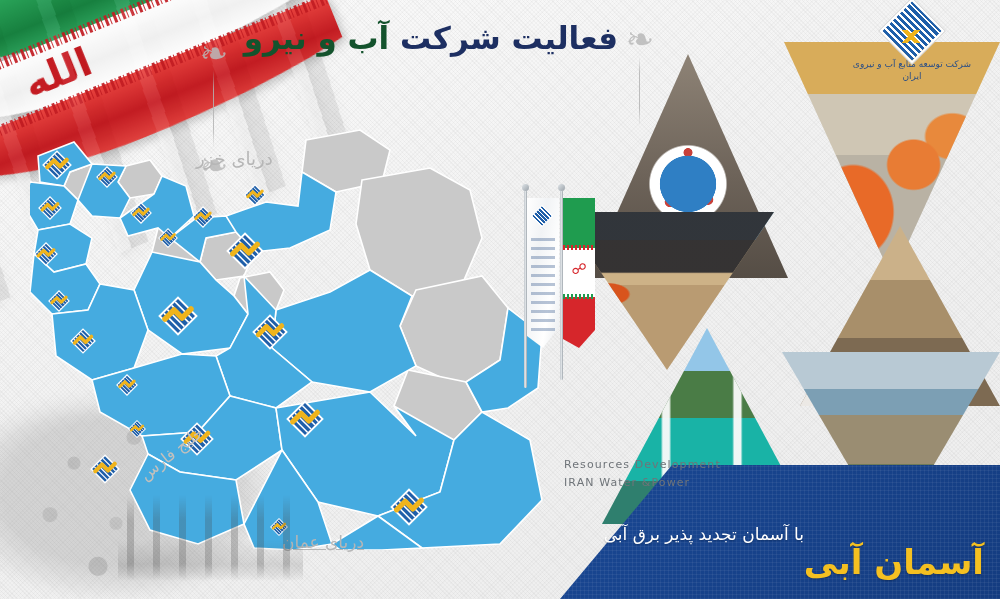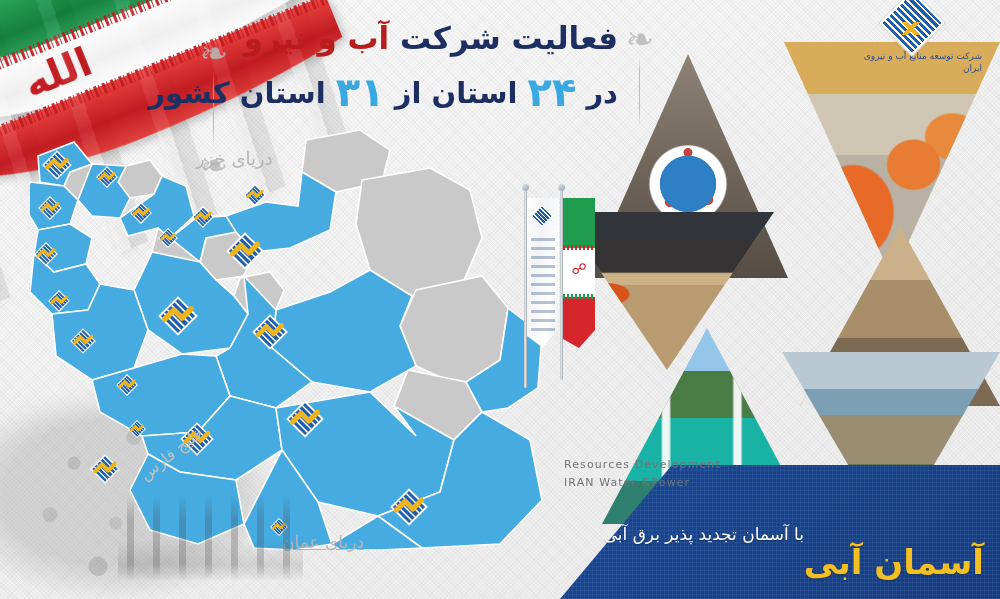--- a/index.html
+++ b/index.html
@@ -111,33 +111,34 @@
   }
   .headline .line2 {
     font-size: 29px;
     font-weight: bold;
     color: #1d2f62;
     letter-spacing: -0.5px;
     white-space: nowrap;
     line-height: 1.5;
     margin-top: 2px;
   }
-  .accent { color: #b91c1c; }
+  .accent { color: #14532d; }
   .num {
     color: #3aa9e2;
     font-size: 40px;
     font-weight: bold;
     vertical-align: -3px;
   }
 
   
   .logo-block {
     position: absolute;
-    right: 18px; top: 0;
+    right: 18px; top: 8px;
     width: 140px;
+    text-align: center;
     z-index: 7;
   }
   .diamond {
     width: 46px; height: 46px;
     margin: 0 auto 5px;
     transform: rotate(45deg);
     background:
       repeating-linear-gradient(0deg, #1f5fa9 0 3px, #ffffff 3px 5px);
     border: 2px solid #ffffff;
     box-shadow: 0 0 0 1px #d8d8d8;
@@ -406,27 +407,20 @@
     ❧<span class="stem"></span>❧
   </div>
   <div class="ornament orn-right">
     ❧<span class="stem"></span>
   </div>
 
   <div class="headline">
     <div class="line1">
       <span>فعالیت شرکت</span>
       <span class="accent">آب و نیرو</span>
-    </div>
-    <div class="line2">
-      <span>در</span>
-      <span class="num">۲۴</span>
-      <span>استان از</span>
-      <span class="num">۳۱</span>
-      <span>استان کشور</span>
     </div>
   </div>
 
   <div class="logo-block">
     <div class="diamond"></div>
     <div class="logo-caption">شرکت توسعه منابع آب و نیروی ایران</div>
   </div>
 
   <div class="map-wrap">
     <svg viewBox="0 0 520 430" xmlns="http://www.w3.org/2000/svg">

